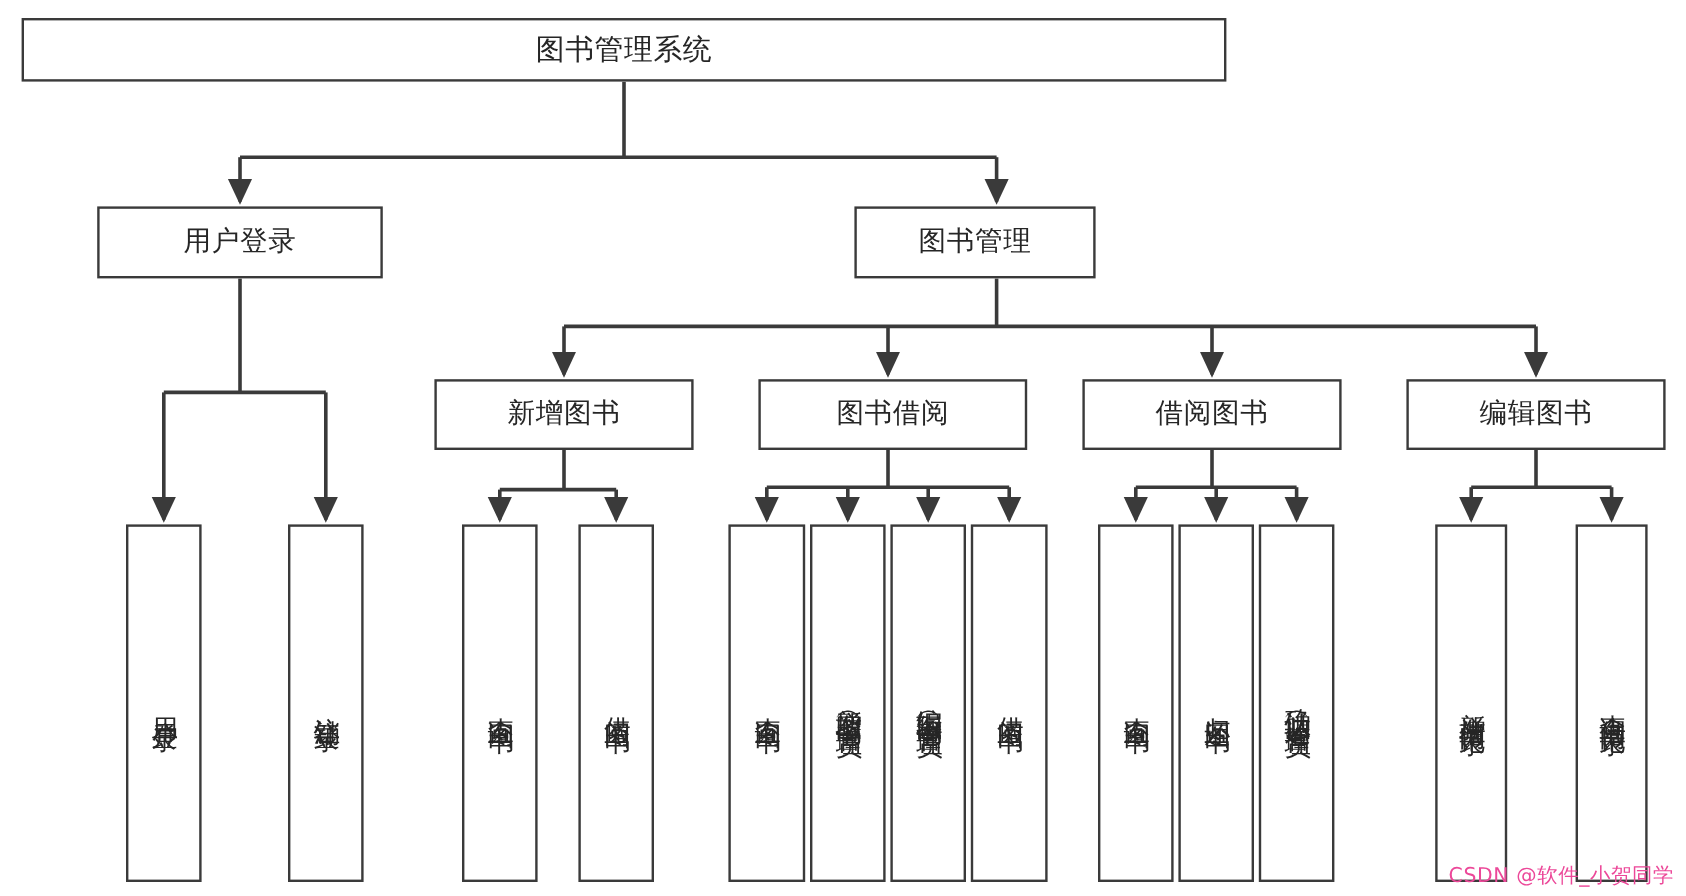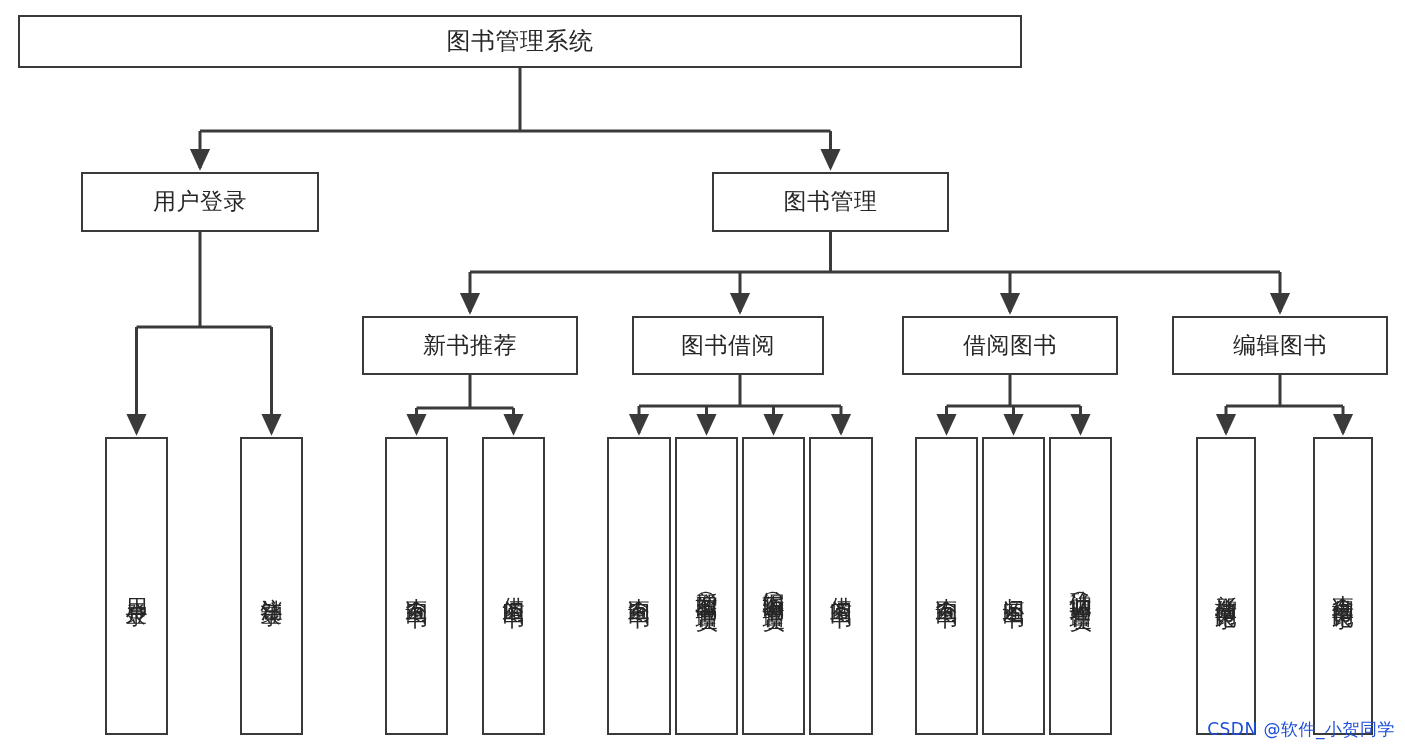--- a/index.html
+++ b/index.html
@@ -128,28 +128,28 @@
     </g>
   </svg>
 
   <div class="node horiz root" style="left: 18px; top: 15px; width: 1004px; height: 53px; border-color: rgb(58, 58, 58); background: rgb(255, 255, 255); color: rgb(38, 38, 38);">
     <span class="node-label">图书管理系统</span>
   </div>
 
   <div class="node horiz" style="left: 81px; top: 172px; width: 238px; height: 60px; border-color: rgb(58, 58, 58); background: rgb(255, 255, 255); color: rgb(38, 38, 38);">
     <span class="node-label">用户登录</span>
   </div>
-  <div class="node horiz" style="left: 712px; top: 172px; width: 237px; height: 60px; border-color: rgb(58, 58, 58); background: rgb(255, 255, 255); color: rgb(38, 38, 38);">
+  <div class="node horiz" style="left: 712px; top: 172px; width: 201px; height: 60px; border-color: rgb(58, 58, 58); background: rgb(255, 255, 255); color: rgb(38, 38, 38);">
     <span class="node-label">图书管理</span>
   </div>
 
   <div class="node horiz" style="left: 362px; top: 316px; width: 216px; height: 59px; border-color: rgb(58, 58, 58); background: rgb(255, 255, 255); color: rgb(38, 38, 38);">
-    <span class="node-label">新书推荐</span>
+    <span class="node-label">新增图书</span>
   </div>
-  <div class="node horiz" style="left: 632px; top: 316px; width: 192px; height: 59px; border-color: rgb(58, 58, 58); background: rgb(255, 255, 255); color: rgb(38, 38, 38);">
+  <div class="node horiz" style="left: 632px; top: 316px; width: 224px; height: 59px; border-color: rgb(58, 58, 58); background: rgb(255, 255, 255); color: rgb(38, 38, 38);">
     <span class="node-label">图书借阅</span>
   </div>
   <div class="node horiz" style="left: 902px; top: 316px; width: 216px; height: 59px; border-color: rgb(58, 58, 58); background: rgb(255, 255, 255); color: rgb(38, 38, 38);">
     <span class="node-label">借阅图书</span>
   </div>
   <div class="node horiz" style="left: 1172px; top: 316px; width: 216px; height: 59px; border-color: rgb(58, 58, 58); background: rgb(255, 255, 255); color: rgb(38, 38, 38);">
     <span class="node-label">编辑图书</span>
   </div>
 
   <div class="node vert" style="left: 105px; top: 437px; width: 63px; height: 298px; border-color: rgb(58, 58, 58); background: rgb(255, 255, 255); color: rgb(38, 38, 38);">
@@ -185,15 +185,15 @@
   <div class="node vert" style="left: 1049px; top: 437px; width: 63px; height: 298px; border-color: rgb(58, 58, 58); background: rgb(255, 255, 255); color: rgb(38, 38, 38);">
     <span class="node-label">确认归还（管理员）</span>
   </div>
   <div class="node vert" style="left: 1196px; top: 437px; width: 60px; height: 298px; border-color: rgb(58, 58, 58); background: rgb(255, 255, 255); color: rgb(38, 38, 38);">
     <span class="node-label">新增借阅记录</span>
   </div>
   <div class="node vert" style="left: 1313px; top: 437px; width: 60px; height: 298px; border-color: rgb(58, 58, 58); background: rgb(255, 255, 255); color: rgb(38, 38, 38);">
     <span class="node-label">查询借阅记录</span>
   </div>
 
-  <div id="watermark" style="color: #1d4ed8;">CSDN @软件_小贺同学</div>
+  <div id="watermark" style="color: #ec4899;">CSDN @软件_小贺同学</div>
 
 </div>
 
 </body></html>

